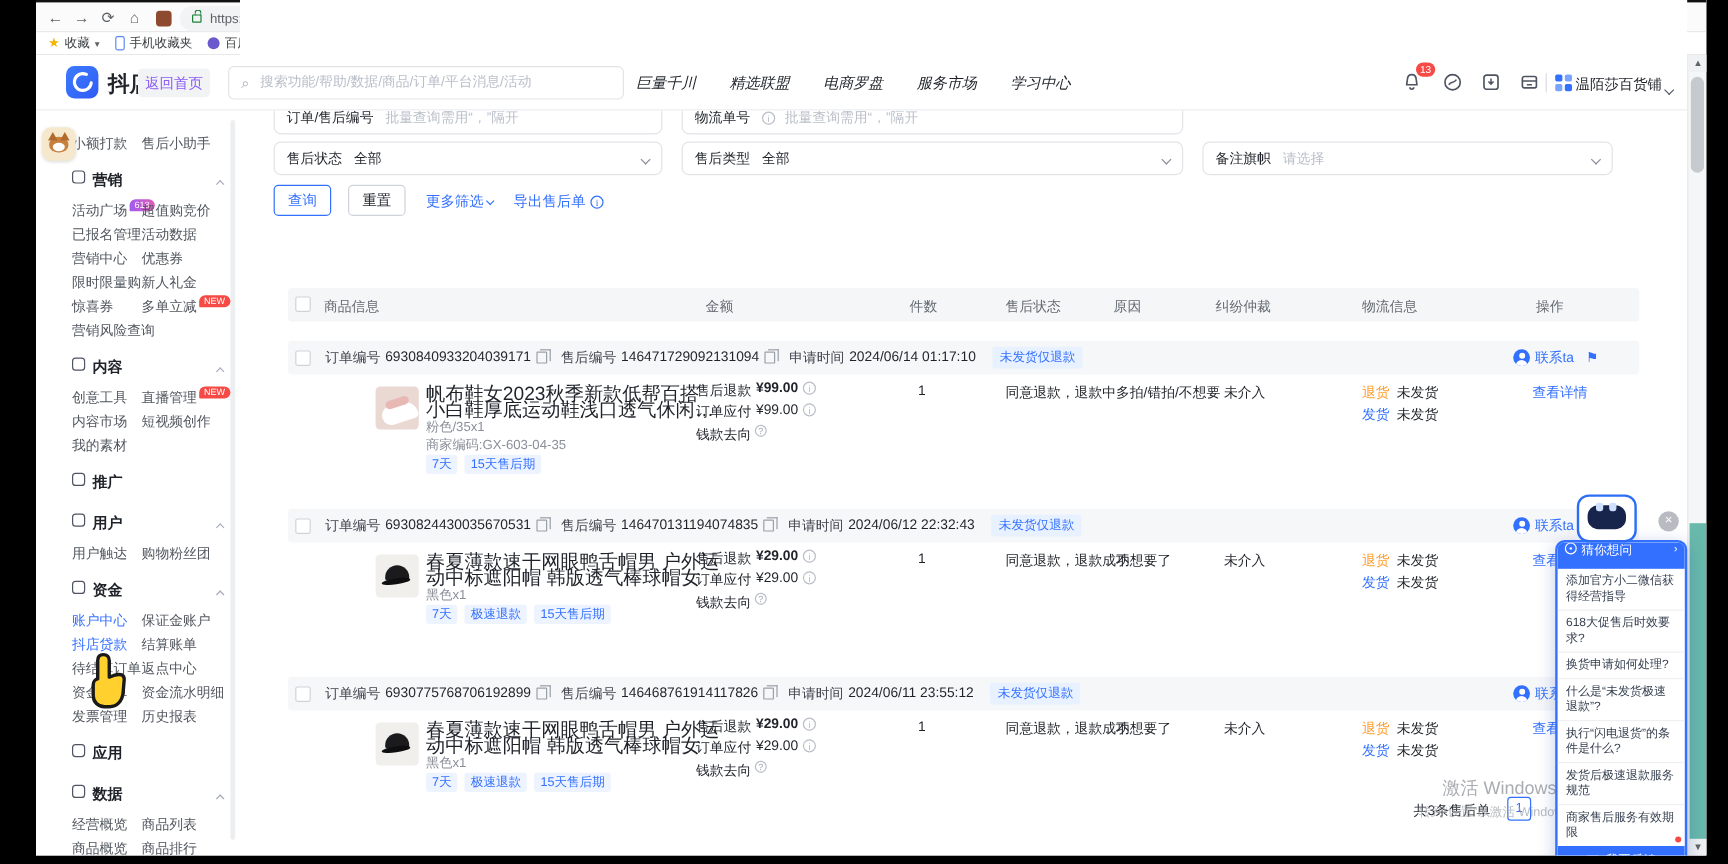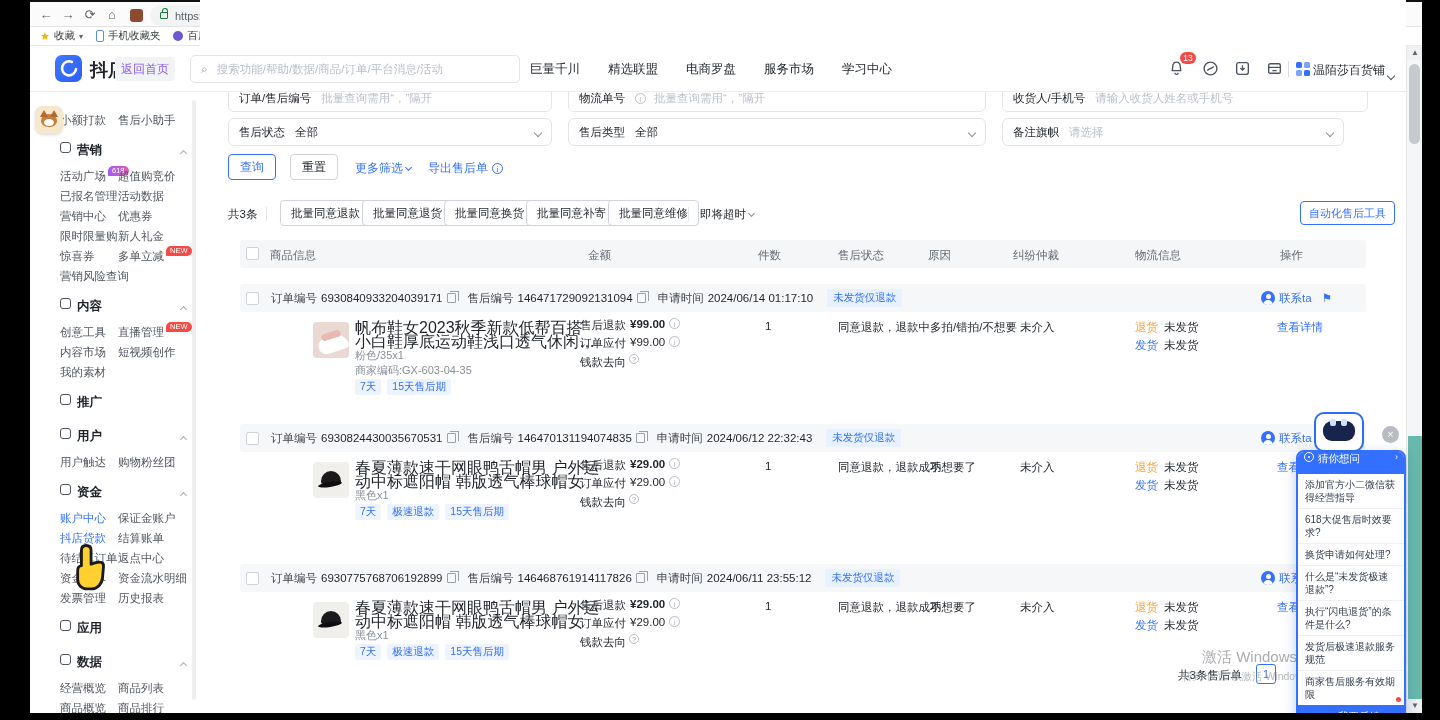--- a/index.html
+++ b/index.html
@@ -51,21 +51,21 @@
   .apphdr { position:absolute; top:46px; left:0; width:1376px; height:46px; background:#fff; border-bottom:1px solid #eceef0; z-index:6; }
   .logo-sq { position:absolute; left:25px; top:9px; width:27px; height:27px; border-radius:7px; background:linear-gradient(135deg,#3d7bff,#2f5cf6); }
   .logo-sq svg { position:absolute; left:4px; top:4px; }
   .logo-txt { position:absolute; left:60px; top:12px; font-size:18px; font-weight:bold; color:#1f2329; }
   .back-home { position:absolute; left:85px; top:11px; width:60px; height:24px; background:#f2f3f5; border-radius:4px; font-size:12px; color:#8b5cf6; text-align:center; line-height:24px; }
   .hdr-search { position:absolute; left:160px; top:9px; width:330px; height:28px; border:1px solid #e2e4e8; border-radius:5px; display:flex; align-items:center; padding:0 10px; }
   .hdr-search .q { color:#a5abb5; font-size:12px; margin-right:7px; }
   .hdr-search input { border:none; outline:none; background:transparent; font-size:11.5px; width:100%; font-family:inherit; color:#1f2329; }
   .hdr-search input::placeholder { color:#b9bec8; }
   .hdr-nav { position:absolute; left:500px; top:0; height:46px; display:flex; align-items:center; gap:28px; }
-  .hdr-nav span { font-size:12.5px; color:#1f2329; white-space:nowrap; }
+  .hdr-nav span { font-size:12.5px; color:#1f2329; white-space:nowrap;font-style:italic; }
   .hico { position:absolute; top:14px; }
   .badge13 { position:absolute; left:1150px; top:6px; min-width:16px; height:12px; background:#f54a45; color:#fff; font-size:8.5px; border-radius:7px; text-align:center; line-height:12px; padding:0 3px; z-index:2; }
   .grid4 { width:14px; height:14px; display:grid; grid-template-columns:6px 6px; grid-template-rows:6px 6px; gap:2px; }
   .grid4 i { background:#3370ff; border-radius:1.5px; }
   .grid4 i:nth-child(2){ background:#7aa5ff; } .grid4 i:nth-child(3){ background:#7aa5ff; }
   .shop-name { position:absolute; left:1283px; top:16px; font-size:12px; color:#1f2329; white-space:nowrap; }
   .shop-caret { position:absolute; left:1358px; top:19px; }
 
   
   .sidebar { position:absolute; top:92px; left:0; width:170px; bottom:0; background:#fff; z-index:4; padding-top:18px; overflow:hidden; }
@@ -455,24 +455,20 @@
 
     <div class="fbox" style="left:28px;top:84px;width:324px">
       <span class="flab">订单/售后编号</span>
       <span class="fph">批量查询需用“，”隔开</span>
     </div>
     <div class="fbox" style="left:368px;top:84px;width:418px">
       <span class="flab">物流单号</span>
       <span class="info-c" style="margin-left:0;margin-right:8px">i</span>
       <span class="fph">批量查询需用“，”隔开</span>
     </div>
-    <div class="fbox" style="left:802px;top:84px;width:366px">
-      <span class="flab">收货人/手机号</span>
-      <span class="fph">请输入收货人姓名或手机号</span>
-    </div>
 
     <div class="fbox" style="left:28px;top:118px;width:324px">
       <span class="flab">售后状态</span>
       <span class="fval">全部</span>
       <span class="fcaret"></span>
     </div>
     <div class="fbox" style="left:368px;top:118px;width:418px">
       <span class="flab">售后类型</span>
       <span class="fval">全部</span>
       <span class="fcaret"></span>
@@ -481,28 +477,20 @@
       <span class="flab">备注旗帜</span>
       <span class="fph">请选择</span>
       <span class="fcaret"></span>
     </div>
 
     <div class="btn primary-o" style="left:28px;top:154px;width:48px;line-height:24px">查询</div>
     <div class="btn plain" style="left:90px;top:154px;width:48px;line-height:24px">重置</div>
     <span class="blue-link" style="position:absolute;left:155px;top:160px"><span>更多筛选</span><span class="bcaret"></span></span>
     <span class="blue-link" style="position:absolute;left:228px;top:160px"><span>导出售后单</span><span class="info-c" style="border-color:#3370ff;color:#3370ff">i</span></span>
 
-    <div class="toolbar">
-      <span class="tb-total">共3条</span>
-      <span class="tb-div" style="left:66px"></span>
-      <span id="batch-btns"><div class="batch-btn" style="left: 80px;">批量同意退款</div><div class="batch-btn" style="left: 162px;">批量同意退货</div><div class="batch-btn" style="left: 244px;">批量同意换货</div><div class="batch-btn" style="left: 326px;">批量同意补寄</div><div class="batch-btn" style="left: 408px;">批量同意维修</div></span>
-      <span class="tb-div" style="left:488px"></span>
-      <span class="tb-timeout"><span>即将超时</span><span class="gcaret"></span></span>
-      <div class="auto-tool">自动化售后工具</div>
-    </div>
 
     <div class="thead" id="thead">
       <span style="left:6px;top:7px" class="cb"></span>
     <span style="left: 30px;">商品信息</span>
         <span style="left: 348px;">金额</span>
         <span style="left: 518px;">件数</span>
         <span style="left: 598px;">售后状态</span>
         <span style="left: 688px;">原因</span>
         <span style="left: 773px;">纠纷仲裁</span>
         <span style="left: 895px;">物流信息</span>

